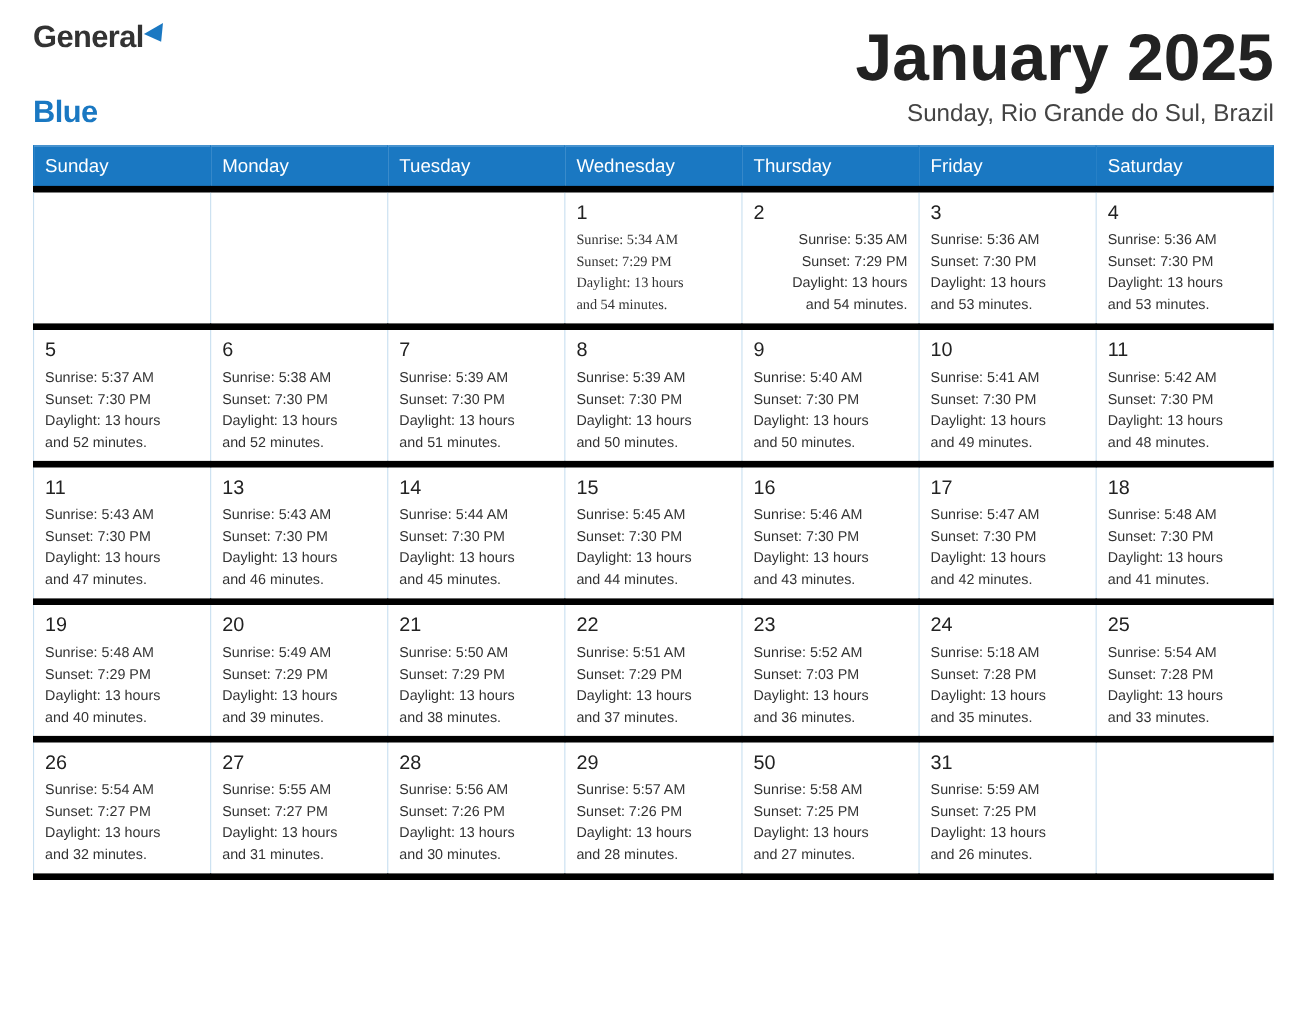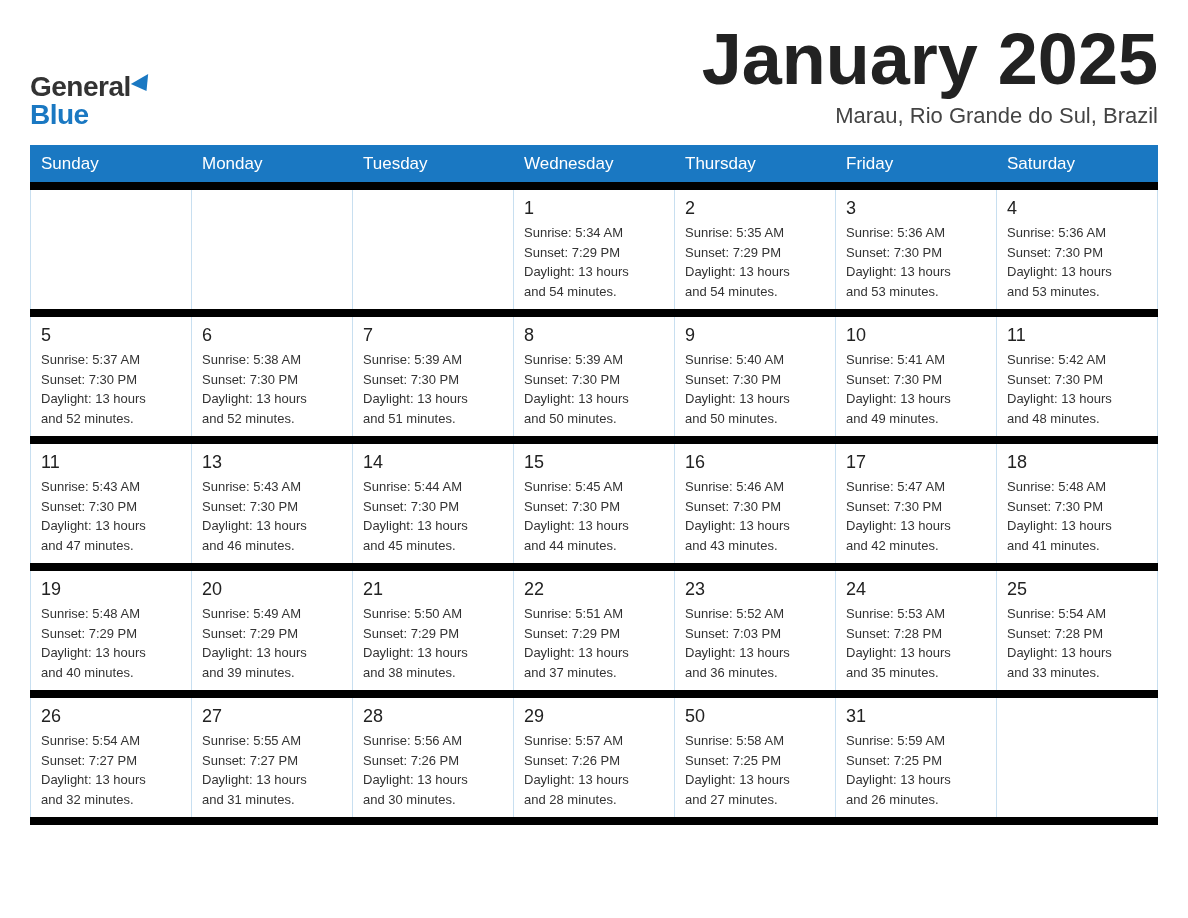--- a/index.html
+++ b/index.html
@@ -45,26 +45,27 @@
       transform: rotate(-30deg);
       margin-bottom: 4px;
     }
     .logo-line1 {
       display: flex;
       align-items: center;
       line-height: 1;
     }
     .logo-line2 {
       line-height: 1;
+      margin-top: 40px;
     }
     .title-section {
       text-align: right;
     }
     .month-title {
-      font-size: 72px;
+      font-size: 60px;
       font-weight: bold;
       color: #222;
       line-height: 1.1;
     }
     .location {
       font-size: 22px;
       color: #444;
       margin-top: 4px;
     }
     .calendar {
@@ -84,21 +85,21 @@
     .calendar td {
       vertical-align: top;
       padding: 8px 10px;
       border: 1px solid #c8dff0;
       width: 14.28%;
       min-height: 110px;
       font-size: 13px;
       color: #333;
     }
     .calendar tr {
-      border-bottom: 8px solid #000000;
+      border-bottom: 6px solid #000000;
       margin-left: 12px;
     }
     .day-number {
       font-size: 18px;
       color: #222;
       display: block;
       margin-bottom: 4px;
     }
     .day-info {
       font-size: 13px;
@@ -117,21 +118,21 @@
     <div class="logo-line1">
       <span class="logo-general">General</span>
       <span class="logo-triangle"></span>
     </div>
     <div class="logo-line2">
       <span class="logo-blue">Blue</span>
     </div>
   </div>
   <div class="title-section">
     <div class="month-title">January 2025</div>
-    <div class="location">Marau, Rio Grande do Sul, Brazil</div>
+    <div class="location">Sunday, Rio Grande do Sul, Brazil</div>
   </div>
 </div>
 
 <table class="calendar">
   <thead>
     <tr>
     <th>Sunday</th>
         <th>Monday</th>
         <th>Tuesday</th>
         <th>Wednesday</th>
@@ -140,28 +141,28 @@
         <th>Saturday</th>
       </tr>
   </thead>
   <tbody id="calendar-body">
   <tr>
         <td class="empty-cell"></td>
         <td class="empty-cell"></td>
         <td class="empty-cell"></td>
         <td>
           <span class="day-number">1</span>
-          <div class="day-info" style="white-space: pre-line;">Sunrise: 5:34 AM
+          <div class="day-info" style="white-space: pre-line; font-family: Liberation Serif, serif;">Sunrise: 5:34 AM
 Sunset: 7:29 PM
 Daylight: 13 hours
 and 54 minutes.</div>
         </td>
         <td>
           <span class="day-number">2</span>
-          <div class="day-info" style="white-space: pre-line;">Sunrise: 5:35 AM
+          <div class="day-info" style="white-space: pre-line; text-align: right;">Sunrise: 5:35 AM
 Sunset: 7:29 PM
 Daylight: 13 hours
 and 54 minutes.</div>
         </td>
         <td>
           <span class="day-number">3</span>
           <div class="day-info" style="white-space: pre-line;">Sunrise: 5:36 AM
 Sunset: 7:30 PM
 Daylight: 13 hours
 and 53 minutes.</div>
@@ -307,21 +308,21 @@
         </td>
         <td>
           <span class="day-number">23</span>
           <div class="day-info" style="white-space: pre-line;">Sunrise: 5:52 AM
 Sunset: 7:03 PM
 Daylight: 13 hours
 and 36 minutes.</div>
         </td>
         <td>
           <span class="day-number">24</span>
-          <div class="day-info" style="white-space: pre-line;">Sunrise: 5:53 AM
+          <div class="day-info" style="white-space: pre-line;">Sunrise: 5:18 AM
 Sunset: 7:28 PM
 Daylight: 13 hours
 and 35 minutes.</div>
         </td>
         <td>
           <span class="day-number">25</span>
           <div class="day-info" style="white-space: pre-line;">Sunrise: 5:54 AM
 Sunset: 7:28 PM
 Daylight: 13 hours
 and 33 minutes.</div>

